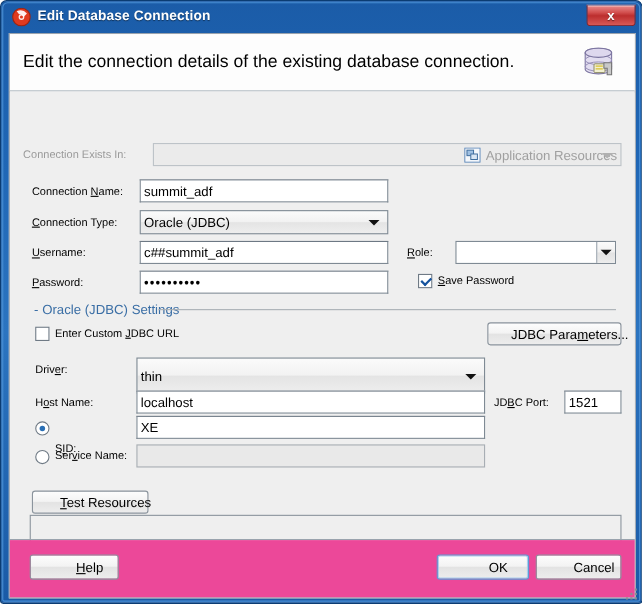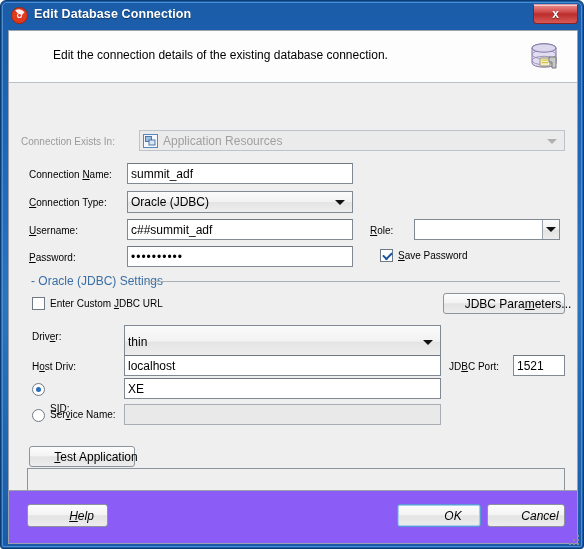--- a/index.html
+++ b/index.html
@@ -108,23 +108,22 @@
     width: 568px;
     height: 52px;
     box-sizing: border-box;
     background: #fdfdfd;
     border-bottom: 1px solid #b9c1c8;
   }
   .header-text {
     position: absolute;
     left: 12px;
     top: 17px;
-    font-size: 12px;
+    font-size: 16px;
     color: #000000;
-    margin-left: 32px;
   }
   .header-icon {
     position: absolute;
     right: 12px;
     top: 8px;
     width: 38px;
     height: 38px;
   }
 
   
@@ -144,22 +143,21 @@
     width: 568px;
     height: 1px;
     background: #9aa3ad;
   }
   .footer {
     position: absolute;
     left: 0;
     top: 460px;
     width: 568px;
     height: 52px;
-    background: #8b5cf6;
-    font-style: italic;
+    background: #ec4899;
   }
 
   
   .lbl {
     position: absolute;
     font-size: 10px;
     color: #000000;
     white-space: nowrap;
   }
   .lbl.disabled { color: #9a9a9a; }
@@ -204,20 +202,21 @@
     margin-top: -2px;
     width: 0; height: 0;
     border-left: 5px solid transparent;
     border-right: 5px solid transparent;
     border-top: 5px solid #111;
   }
   .combo.disabled {
     background: #ebebeb;
     border-color: #bdc3c8;
     color: #a0a0a0;
+    justify-content: flex-end;
   }
   .combo.disabled .arrow { border-top-color: #b0b0b0; }
 
   
   .combo-editable {
     position: absolute;
     box-sizing: border-box;
     background: #ffffff;
     border: 1px solid #7f8a94;
   }
@@ -419,36 +418,36 @@
       <div class="btn" style="left:434px; top:209px; width:122px; height:21px;">
         <span><span>JDBC Para</span><span class="mn">m</span><span>eters...</span></span>
       </div>
 
       <div class="lbl" style="left:23px; top:247px;"><span>Driv</span><span class="mn">e</span><span>r:</span></div>
       <div class="combo" style="left:115px; top:241px; width:317px; height:33px;">
         <span>thin</span>
         <i class="arrow"></i>
       </div>
 
-      <div class="lbl" style="left:23px; top:277px;"><span>H</span><span class="mn">o</span><span>st Driv:</span></div>
+      <div class="lbl" style="left:23px; top:277px;"><span>H</span><span class="mn">o</span><span>st Name:</span></div>
       <div class="textfield" style="left:115px; top:271px; width:317px; height:21px;">localhost</div>
 
       <div class="lbl" style="left:440px; top:277px;"><span>JD</span><span class="mn">B</span><span>C Port:</span></div>
       <div class="textfield" style="left:504px; top:271px; width:52px; height:21px;">1521</div>
 
       <div class="rb sel" style="left:23px; top:299px;"></div>
       <div class="lbl" style="left:41px; top:299px;margin-top:20px;"><span>S</span><span class="mn">I</span><span>D:</span></div>
       <div class="textfield" style="left:115px; top:294px; width:317px; height:21px;">XE</div>
 
       <div class="rb" style="left:23px; top:325px;"></div>
       <div class="lbl" style="left:41px; top:325px;"><span>Ser</span><span class="mn">v</span><span>ice Name:</span></div>
       <div class="textfield readonly" style="left:115px; top:320px; width:317px; height:21px;"></div>
 
       <div class="btn" style="left:20px; top:362px; width:106px; height:21px;">
-        <span><span></span><span class="mn">T</span><span>est Application</span></span>
+        <span><span></span><span class="mn">T</span><span>est Resources</span></span>
       </div>
 
       <div class="output-panel" style="left:18px; top:384px; width:538px; height:56px;"></div>
     </div>
 
     <div class="footer-sep"></div>
 
     <div class="footer">
       <div class="btn" style="left:18px; top:13px; width:81px; height:23px;">
         <span><span></span><span class="mn">H</span><span>elp</span></span>

